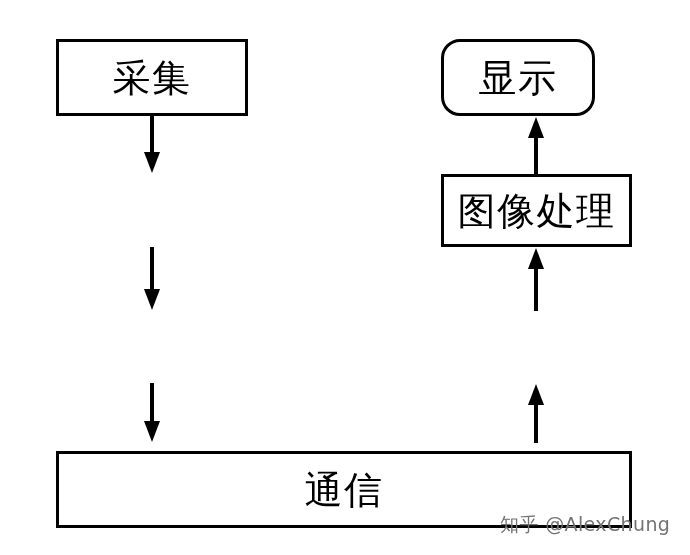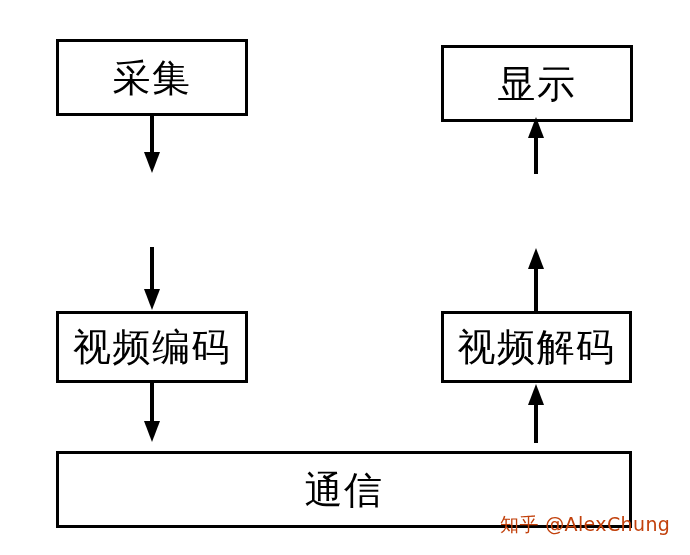--- a/index.html
+++ b/index.html
@@ -33,21 +33,21 @@
     color: #000000;
     letter-spacing: 0.04em;
     line-height: 1;
     white-space: nowrap;
   }
   
   #node-capture   { left: 56px;  top: 39px;  width: 192px; height: 77px;  font-size: 38px; }
   #node-preproc   { left: 56px;  top: 174px; width: 192px; height: 73px;  font-size: 38px; }
   #node-vencode   { left: 56px;  top: 311px; width: 192px; height: 72px;  font-size: 38px; }
   
-  #node-display   { left: 441px; top: 45px;  width: 192px; height: 77px;  font-size: 38px; }
+  #node-display   { left: 441px; top: 39px;  width: 154px; height: 77px;  font-size: 38px; border-radius: 19px; }
   #node-imgproc   { left: 441px; top: 174px; width: 191px; height: 73px;  font-size: 38px; }
   #node-vdecode   { left: 441px; top: 311px; width: 191px; height: 72px;  font-size: 38px; }
   
   #node-comm      { left: 56px;  top: 443px; width: 576px; height: 77px;  font-size: 38px; margin-top: 8px; }
 
   
   .connector {
     position: absolute;
   }
   .connector svg {
@@ -60,21 +60,21 @@
   #arrow-comm-vdecode    { left: 527px; top: 383px; width: 18px; height: 60px; }
   #arrow-vdecode-imgproc { left: 527px; top: 247px; width: 18px; height: 64px; }
   #arrow-imgproc-display { left: 527px; top: 116px; width: 18px; height: 58px; }
 
   #watermark {
     position: absolute;
     left: 500px;
     top: 512px;
     font-family: "DejaVu Sans", "Liberation Sans", sans-serif;
     font-size: 19px;
-    color: #c2410c;
+    color: #737373;
     letter-spacing: 0.02em;
     white-space: nowrap;
     user-select: none;
   }
 </style>
 </head>
 <body>
 
 <div id="diagram-canvas">
 
@@ -88,47 +88,46 @@
   </div>
 
 
   <div class="connector" id="arrow-preproc-vencode">
     <svg viewBox="0 0 18 64" width="18" height="64" aria-hidden="true">
       <line x1="9" y1="0" x2="9" y2="44" stroke="#000000" stroke-width="4"></line>
       <polygon points="9,63 1,42 17,42" fill="#000000"></polygon>
     </svg>
   </div>
 
-  <div class="node-box" id="node-vencode">视频编码</div>
 
   <div class="connector" id="arrow-vencode-comm">
     <svg viewBox="0 0 18 60" width="18" height="60" aria-hidden="true">
       <line x1="9" y1="0" x2="9" y2="40" stroke="#000000" stroke-width="4"></line>
       <polygon points="9,59 1,38 17,38" fill="#000000"></polygon>
     </svg>
   </div>
 
   <div class="node-box" id="node-display">显示</div>
 
   <div class="connector" id="arrow-imgproc-display">
     <svg viewBox="0 0 18 58" width="18" height="58" aria-hidden="true">
       <line x1="9" y1="58" x2="9" y2="20" stroke="#000000" stroke-width="4"></line>
       <polygon points="9,1 1,22 17,22" fill="#000000"></polygon>
     </svg>
   </div>
 
+  <div class="node-box" id="node-imgproc">图像处理</div>
 
   <div class="connector" id="arrow-vdecode-imgproc">
     <svg viewBox="0 0 18 64" width="18" height="64" aria-hidden="true">
       <line x1="9" y1="64" x2="9" y2="20" stroke="#000000" stroke-width="4"></line>
       <polygon points="9,1 1,22 17,22" fill="#000000"></polygon>
     </svg>
   </div>
 
-  <div class="node-box" id="node-vdecode">视频解码</div>
 
   <div class="connector" id="arrow-comm-vdecode">
     <svg viewBox="0 0 18 60" width="18" height="60" aria-hidden="true">
       <line x1="9" y1="60" x2="9" y2="20" stroke="#000000" stroke-width="4"></line>
       <polygon points="9,1 1,22 17,22" fill="#000000"></polygon>
     </svg>
   </div>
 
   <div class="node-box" id="node-comm">通信</div>
 

